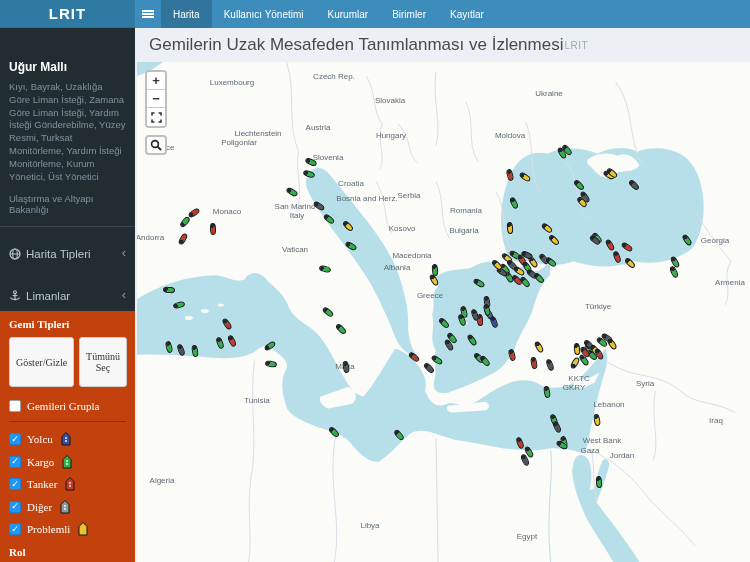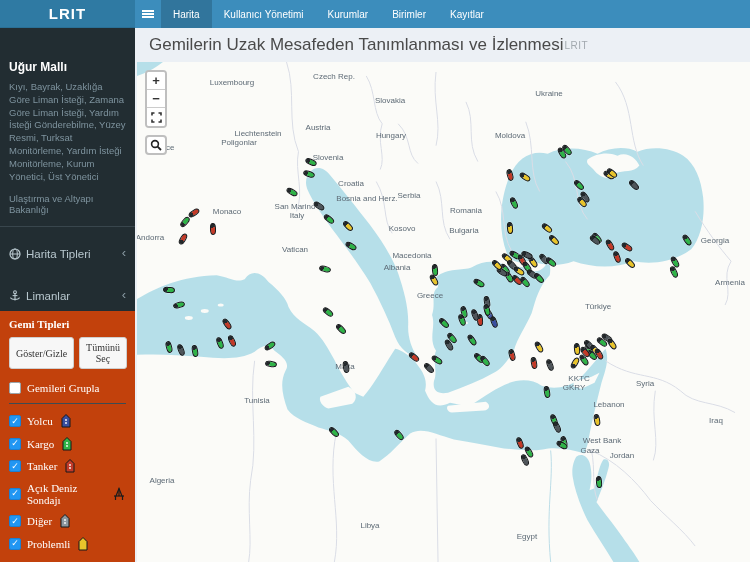--- a/index.html
+++ b/index.html
@@ -33,21 +33,21 @@
   .menu-item .mi-icon { width:17px; display:flex; align-items:center; }
   .menu-item .mi-label { flex:1; }
   .chev { font-size:13px; color:#8a9aa3; transform:translateY(-1px); }
   .chev.down { display:inline-block; transform:rotate(-90deg) translateX(1px); }
   .menu-item.active { color:#fff; }
 
   .submenu { background:#c2410c; padding:7px 9px 0 9px; position:absolute; top:283px; left:0; right:0; bottom:0;font-family:Liberation Serif, serif; }
   .sub-title { color:#fff; font-weight:bold; font-size:11px; margin-bottom:7px; }
   .btn-row { display:flex; gap:5px; margin-bottom:13px; }
   .sbtn { background:#f7f7f7; border:1px solid #cfcfcf; border-radius:3px; color:#333;
-          font-size:10px; padding:4px 6px; cursor:pointer; font-family:inherit; }
+          font-size:10px; padding:13px 6px; cursor:pointer; font-family:inherit; }
   .chk-row { display:flex; align-items:center; gap:6px; margin-bottom:9px; font-size:11px; color:#fff; }
   .cb { width:12px; height:12px; border-radius:2px; background:#fff; border:1px solid #9aa5ab;
         display:inline-flex; align-items:center; justify-content:center; flex:none; cursor:pointer; }
   .cb.checked { background:#2196f3; border-color:#1d7fd1; color:#fff; font-size:9px; line-height:1; }
   .cb.checked::after { content:'\2713'; }
   .type-sep { border:none; border-top:1px solid #3d4b52; margin:4px 0 10px 0; }
   .type-row { margin-bottom:8.5px; }
   .type-row .t-icon { display:inline-flex; width:14px; justify-content:center; }
   .rol-label, .refresh-label { color:#fff; font-weight:bold; font-size:11px; margin:10px 0 6px 0; }
 
@@ -192,35 +192,20 @@
       </span>
     </div>
     <div class="chk-row type-row">
       <span class="cb checked"></span>
       <span>Tanker</span>
       <span class="t-icon">
         <svg width="10" height="14" viewBox="0 0 10 14">
             <path class="type-fill" d="M5,0.5 L9,4.5 L9,13 L1,13 L1,4.5 Z" stroke="#15181a" stroke-width="1" fill="#c33a28"></path>
             <circle cx="5" cy="6" r="0.9" fill="#fff"></circle>
             <circle cx="5" cy="9" r="0.9" fill="#fff"></circle>
-          </svg>
-      </span>
-    </div>
-    <div class="chk-row type-row">
-      <span class="cb checked"></span>
-      <span>Açık Deniz Sondajı</span>
-      <span class="t-icon">
-        <svg width="14" height="14" viewBox="0 0 14 14">
-            <g class="type-stroke" stroke="#1c1c1c" fill="none" stroke-width="1.2">
-              <path d="M4,9 L7,1.5 L10,9"></path>
-              <line x1="7" y1="1.5" x2="7" y2="9"></line>
-              <line x1="2" y1="9" x2="12" y2="9"></line>
-              <line x1="3.5" y1="9" x2="3.5" y2="13"></line>
-              <line x1="10.5" y1="9" x2="10.5" y2="13"></line>
-            </g>
           </svg>
       </span>
     </div>
     <div class="chk-row type-row">
       <span class="cb checked"></span>
       <span>Diğer</span>
       <span class="t-icon">
         <svg width="10" height="14" viewBox="0 0 10 14">
             <path class="type-fill" d="M5,0.5 L9,4.5 L9,13 L1,13 L1,4.5 Z" stroke="#15181a" stroke-width="1" fill="#8d979e"></path>
             <circle cx="5" cy="6" r="0.9" fill="#fff"></circle>

